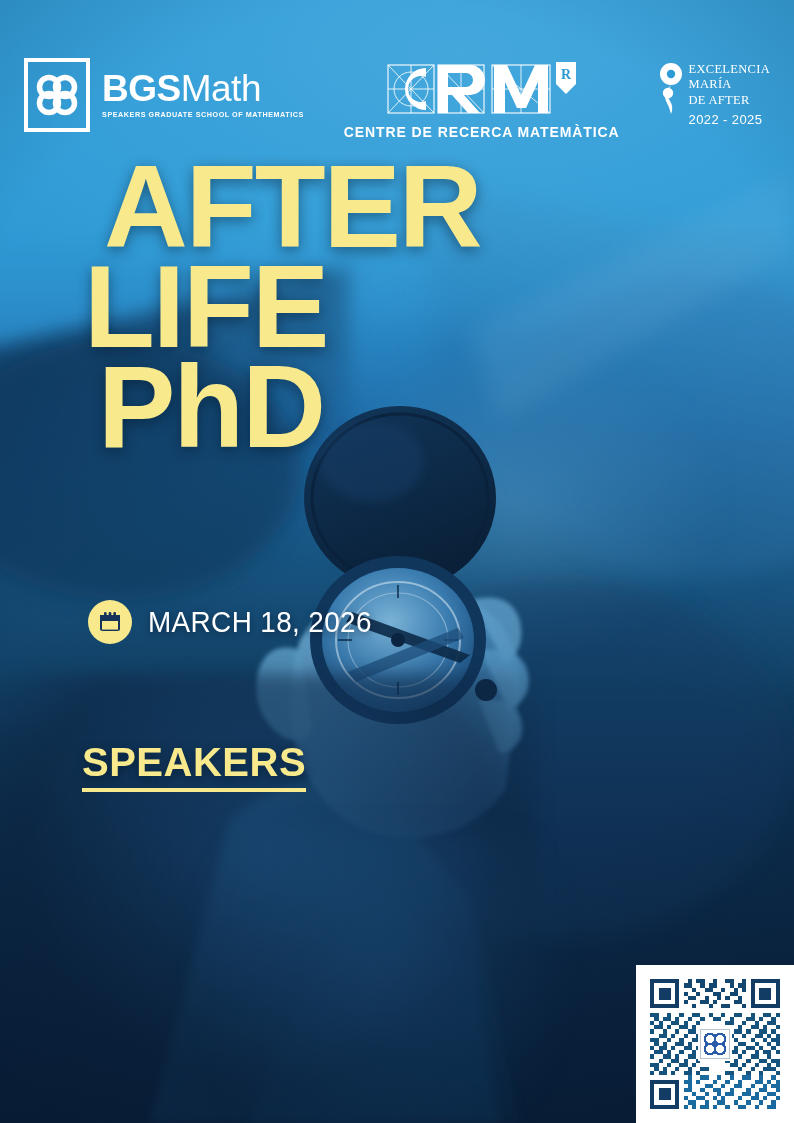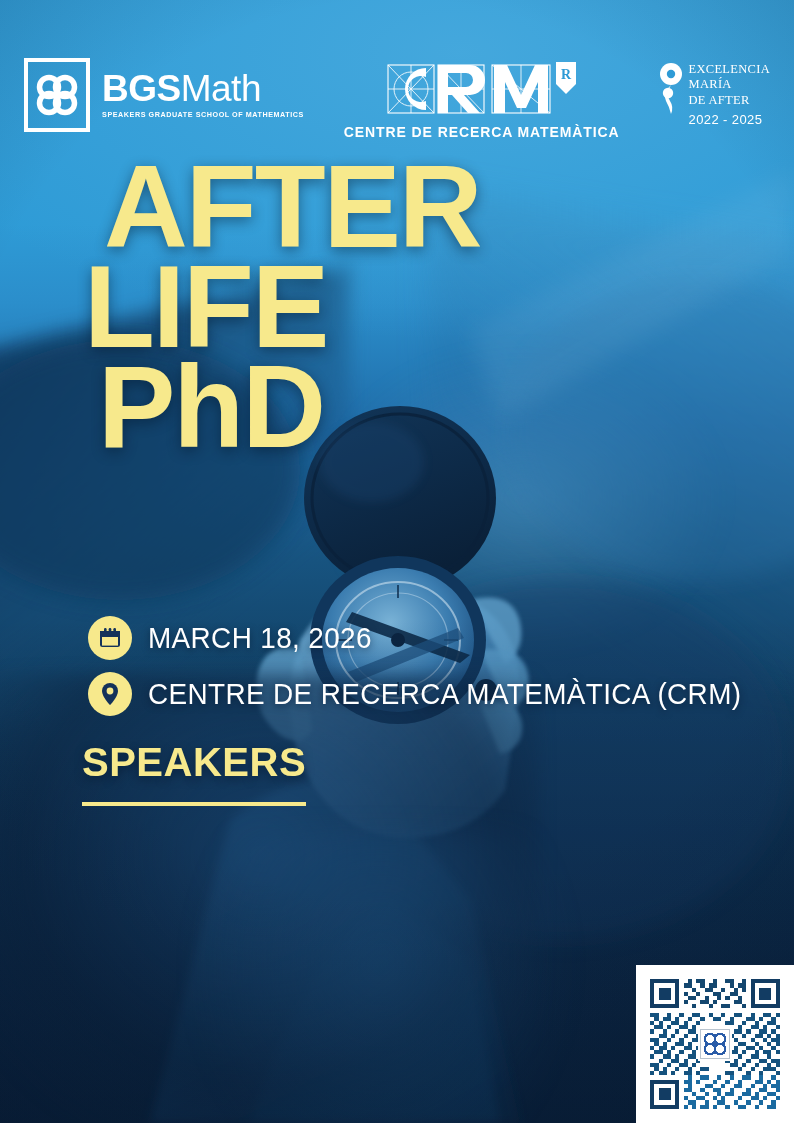--- a/index.html
+++ b/index.html
@@ -108,21 +108,21 @@
     letter-spacing:-2px;
     line-height:.86;
     text-shadow:0 4px 14px rgba(3,18,38,.45);
   }
   .tl{ display:block; font-size:116px; }
   .tl1{ padding-left:84px; }
   .tl2{ padding-left:104px; }
   .tl3{ padding-left:98px; }
 
   
-  .info{ position:absolute; left:88px; top:616px; }
+  .info{ position:absolute; left:88px; top:600px; }
   .info-row{
     display:flex; align-items:center; gap:16px;
     margin-bottom:12px;
   }
   .ico{
     width:44px; height:44px; border-radius:50%;
     background:#f7e98c;
     display:flex; align-items:center; justify-content:center;
     flex:0 0 44px;
   }
@@ -134,21 +134,21 @@
     text-shadow:0 2px 8px rgba(3,18,38,.55);
   }
 
   
   .speakers{ position:absolute; left:82px; top:740px; }
   .sp-head{
     display:inline-block;
     color:#f7e98c; font-size:40px; font-weight:bold;
     letter-spacing:.5px;
     border-bottom:4px solid #f7e98c;
-    padding-bottom:17px;
+    padding-bottom:3px;
     text-shadow:0 3px 10px rgba(3,18,38,.5);
   }
   .sp-list{ margin-top:16px; }
   .sp-row{
     color:#fff; font-size:38px; font-weight:300;
     letter-spacing:-.2px; line-height:1.72;
     white-space:nowrap;
     transform:scaleX(.95); transform-origin:left center;
     text-shadow:0 2px 9px rgba(3,18,38,.5);
   }
@@ -353,29 +353,20 @@
         <svg width="26" height="26" viewBox="0 0 26 26" aria-hidden="true">
           <rect x="3" y="6" width="20" height="16" rx="2.5" fill="#14325a"></rect>
           <rect x="3" y="6" width="20" height="4.6" fill="#14325a"></rect>
           <rect x="5" y="12" width="16" height="8.6" fill="#f7e98c"></rect>
           <rect x="7" y="3" width="2.6" height="5" rx="1.2" fill="#14325a"></rect>
           <rect x="11.7" y="3" width="2.6" height="5" rx="1.2" fill="#14325a"></rect>
           <rect x="16.4" y="3" width="2.6" height="5" rx="1.2" fill="#14325a"></rect>
         </svg>
       </span>
       <span class="info-txt">MARCH 18, 2026</span>
-    </div>
-    <div class="info-row">
-      <span class="ico">
-        <svg width="24" height="26" viewBox="0 0 24 26" aria-hidden="true">
-          <path d="M12 2 a8 8 0 0 0 -8 8 c0 6 8 14 8 14 s8 -8 8 -14 a8 8 0 0 0 -8 -8 Z" fill="#14325a"></path>
-          <circle cx="12" cy="10" r="3.4" fill="#f7e98c"></circle>
-        </svg>
-      </span>
-      <span class="info-txt">CENTRE DE RECERCA MATEMÀTICA (CRM)</span>
     </div>
   </div>
 
   <div class="speakers">
     <div class="sp-head">SPEAKERS</div>
   </div>
 
   <div class="qr-card">
     <svg viewBox="0 0 33 33" shape-rendering="crispEdges" aria-hidden="true">
       <rect width="33" height="33" fill="#fff"></rect>

